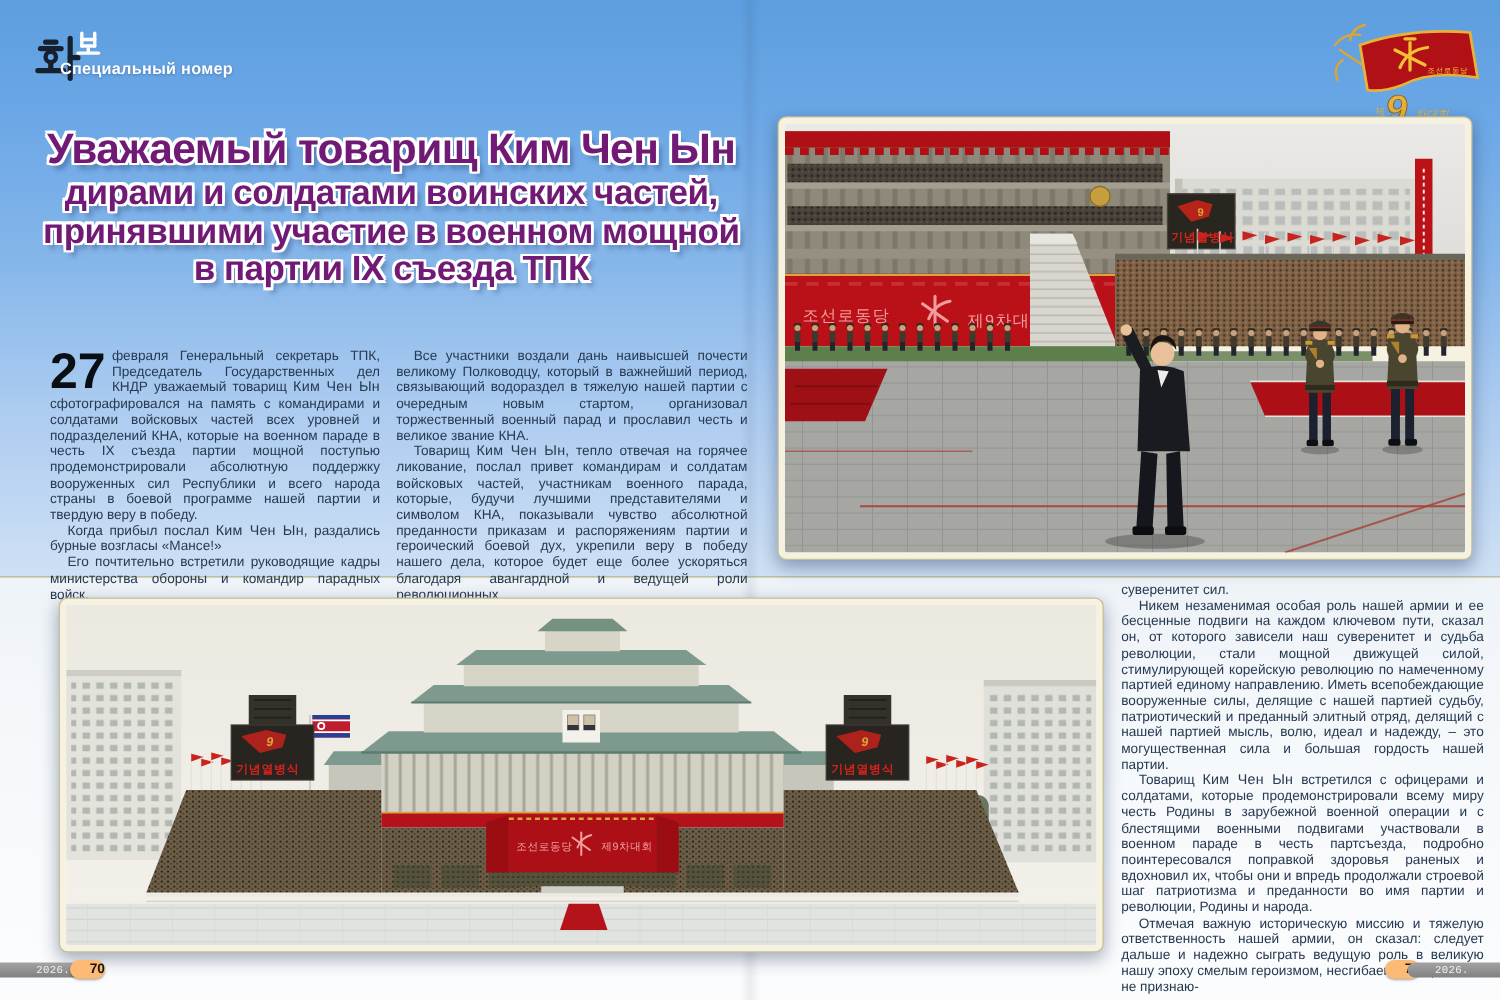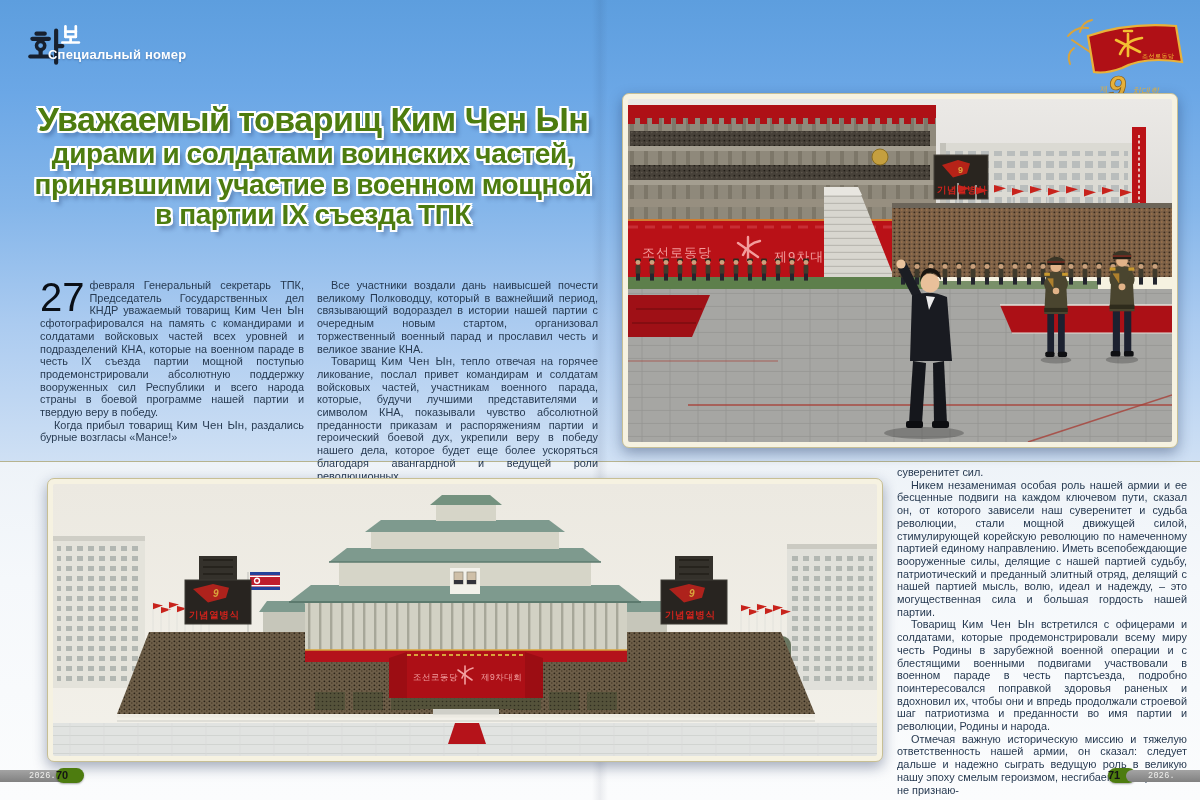--- a/index.html
+++ b/index.html
@@ -15,35 +15,35 @@
     background:linear-gradient(90deg,rgba(20,30,60,0) 0%,rgba(20,30,60,.07) 50%,rgba(20,30,60,0) 100%);}
 
   
   .masthead{position:absolute;left:22px;top:20px;width:200px;}
   .masthead svg{display:block;}
   .issue-label{position:absolute;left:26px;top:27px;color:#fff;font-weight:bold;
     font-size:13px;letter-spacing:.2px;text-shadow:0 1px 2px rgba(30,60,110,.4);}
 
   
   .headline{position:absolute;left:28px;top:99px;width:570px;text-align:center;
-    color:#4d7c0f;font-weight:bold;
+    color:#701a75;font-weight:bold;
     text-shadow:-2px -2px 0 #fff,2px -2px 0 #fff,-2px 2px 0 #fff,2px 2px 0 #fff,
       -2px 0 0 #fff,2px 0 0 #fff,0 -2px 0 #fff,0 2px 0 #fff,4px 5px 4px rgba(25,45,95,.38);}
   .headline .l1{font-size:34px;line-height:40px;letter-spacing:-.5px;}
   .headline .ln{font-size:28px;line-height:30.5px;letter-spacing:-.4px;}
 
   
   .col{position:absolute;font-size:10.9px;line-height:12.7px;color:#273a51;
     text-align:justify;}
   .col p{margin:0;}
   .col p.indent{text-indent:14px;}
   .col1{left:40px;top:279px;width:264px;}
   .col2{left:317px;top:279px;width:281px;}
   .col3{left:897px;top:466px;width:290px;}
-  .dropcap{float:left;font-size:40px;line-height:30px;font-weight:normal;
+  .dropcap{float:left;font-size:40px;line-height:30px;font-weight:bold;
     color:#0a0f16;padding:3px 5px 0 0;}
   .name-emph{font-weight:normal;font-size:1.05em;letter-spacing:.2px;}
 
   
   .photo{position:absolute;background:#f6f2e1;border:1px solid #c7bf95;
     border-radius:7px;box-shadow:0 5px 14px rgba(15,35,75,.38);padding:5px;}
   .photo svg{display:block;border-radius:2px;}
   .photo1{left:622px;top:93px;}
   .photo2{left:47px;top:478px;}
 
@@ -51,23 +51,23 @@
   .congress-emblem{position:absolute;left:1058px;top:10px;}
 
   
   .bar{position:absolute;top:770px;height:12px;
     background:linear-gradient(180deg,#a3a3a3,#818181);font-family:Liberation Mono, monospace;}
   .bar-left{left:0;width:76px;border-radius:0 6px 6px 0;}
   .bar-right{left:1126px;width:74px;border-radius:6px 0 0 6px;}
   .bar .yr{position:absolute;top:1px;font-size:8.5px;color:#f0f0ee;letter-spacing:.3px;}
   .bar-left .yr{right:20px;}
   .bar-right .yr{left:22px;}
-  .pill{position:absolute;top:768px;width:28px;height:15px;background:#4d7c0f;
+  .pill{position:absolute;top:768px;width:28px;height:15px;background:#fdba74;
     border-radius:8px;box-shadow:0 1px 2px rgba(0,0,0,.35);
-    font-size:11px;font-weight:bold;color:#141414;text-align:left;line-height:15px;}
+    font-size:11px;font-weight:bold;color:#141414;text-align:right;line-height:15px;}
   .pill-left{left:56px;}
   .pill-right{left:1108px;}
 </style>
 </head>
 <body>
 
 <div class="spread">
   <div class="sky-zone"></div>
   <div class="lower-zone"></div>
   <div class="section-rule"></div>
@@ -118,24 +118,25 @@
 
   <div class="headline">
     <div class="l1">Уважаемый товарищ Ким Чен Ын</div>
     <div class="ln">дирами и солдатами воинских частей,</div>
     <div class="ln">принявшими участие в военном мощной</div>
     <div class="ln">в партии IX съезда ТПК</div>
   </div>
 
   <div class="col col1">
     <p><span class="dropcap">27</span><span><span>февраля Генеральный секретарь ТПК, Председатель Государственных дел КНДР уважаемый товарищ </span><span class="name-emph">Ким Чен Ын</span><span> сфотографировался на память с командирами и солдатами войсковых частей всех уровней и подразделений КНА, которые на военном параде в честь IX съезда партии мощной поступью продемонстрировали абсолютную поддержку вооруженных сил Республики и всего народа страны в боевой программе нашей партии и твердую веру в победу.</span></span></p>
-    <p class="indent"><span>Когда прибыл товарищ </span><span class="name-emph">Ким Чен Ын</span><span>, раздались бурные возгласы «Мансе!»</span></p>
+    <p class="indent"><span>Когда прибыл послал </span><span class="name-emph">Ким Чен Ын</span><span>, раздались бурные возгласы «Мансе!»</span></p>
+    <p class="indent"><span>Его почтительно встретили руководящие кадры министерства обороны и командир парадных войск.</span></p>
   </div>
   <div class="col col2">
-    <p class="indent"><span>Все участники воздали дань наивысшей почести великому Полководцу, который в важнейший период, связывающий водораздел в истории нашей партии с очередным новым стартом, организовал торжественный военный парад и прославил честь и великое звание КНА.</span></p>
+    <p class="indent"><span>Все участники воздали дань наивысшей почести великому Полководцу, который в важнейший период, связывающий водораздел в тяжелую нашей партии с очередным новым стартом, организовал торжественный военный парад и прославил честь и великое звание КНА.</span></p>
     <p class="indent"><span>Товарищ </span><span class="name-emph">Ким Чен Ын</span><span>, тепло отвечая на горячее ликование, послал привет командирам и солдатам войсковых частей, участникам военного парада, которые, будучи лучшими представителями и символом КНА, показывали чувство абсолютной преданности приказам и распоряжениям партии и героический боевой дух, укрепили веру в победу нашего дела, которое будет еще более ускоряться благодаря авангардной и ведущей роли революционных</span></p>
   </div>
   <div class="col col3">
     <p><span>суверенитет сил.</span></p>
     <p class="indent"><span>Никем незаменимая особая роль нашей армии и ее бесценные подвиги на каждом ключевом пути, сказал он, от которого зависели наш суверенитет и судьба революции, стали мощной движущей силой, стимулирующей корейскую революцию по намеченному партией единому направлению. Иметь всепобеждающие вооруженные силы, делящие с нашей партией судьбу, патриотический и преданный элитный отряд, делящий с нашей партией мысль, волю, идеал и надежду, – это могущественная сила и большая гордость нашей партии.</span></p>
     <p class="indent"><span>Товарищ </span><span class="name-emph">Ким Чен Ын</span><span> встретился с офицерами и солдатами, которые продемонстрировали всему миру честь Родины в зарубежной военной операции и с блестящими военными подвигами участвовали в военном параде в честь партсъезда, подробно поинтересовался поправкой здоровья раненых и вдохновил их, чтобы они и впредь продолжали строевой шаг патриотизма и преданности во имя партии и революции, Родины и народа.</span></p>
     <p class="indent"><span>Отмечая важную историческую миссию и тяжелую ответственность нашей армии, он сказал: следует дальше и надежно сыграть ведущую роль в великую нашу эпоху смелым героизмом, несгибаемым порывом и не признаю-</span></p>
   </div>
 
   <div class="photo photo1">

